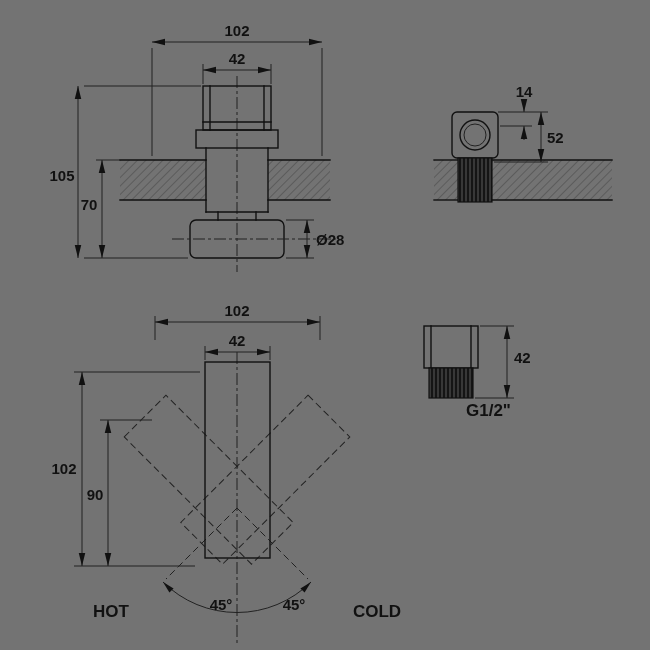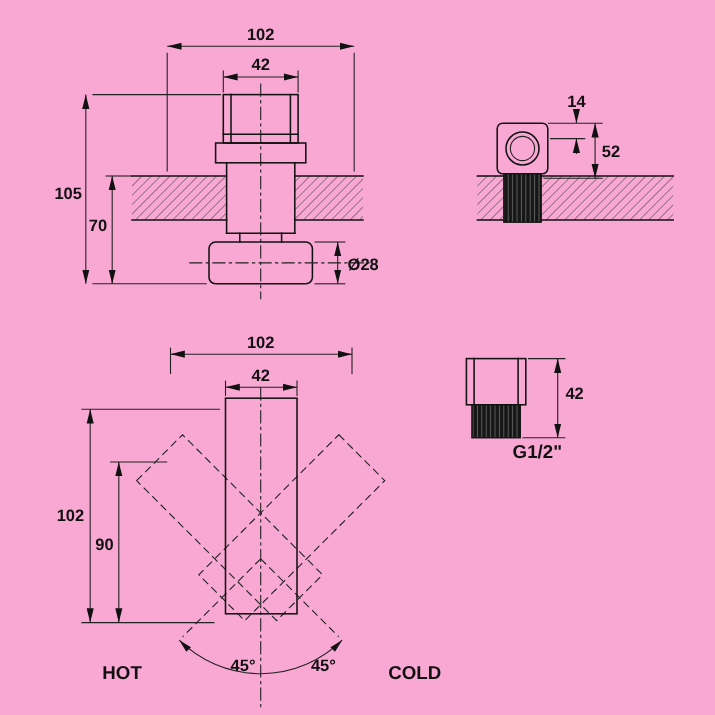--- a/index.html
+++ b/index.html
@@ -1,16 +1,16 @@
 <!DOCTYPE html>
 <html><head>
 <meta charset="utf-8">
 <style>
   html,body{margin:0;padding:0;background:#fff;}
-  .page{width:650px;height:650px;background:#f9a8d4;position:relative;overflow:hidden;}
+  .page{width:650px;height:650px;background:#737373;position:relative;overflow:hidden;}
   svg{display:block;}
   .part{stroke:#111;stroke-width:1.4;fill:none;stroke-linecap:square;}
   .thin{stroke:#222;stroke-width:1;fill:none;}
   .dimline{stroke:#222;stroke-width:1;fill:none;}
   .center{stroke:#222;stroke-width:1;fill:none;stroke-dasharray:12 3 3 3;}
   .ghost{stroke:#222;stroke-width:1;fill:none;stroke-dasharray:7 4;}
   .dim{font-family:"Liberation Sans", sans-serif;font-size:15px;font-weight:600;fill:#111;}
   .big{font-family:"Liberation Sans", sans-serif;font-size:17px;font-weight:700;fill:#111;}
 </style>
 </head>

